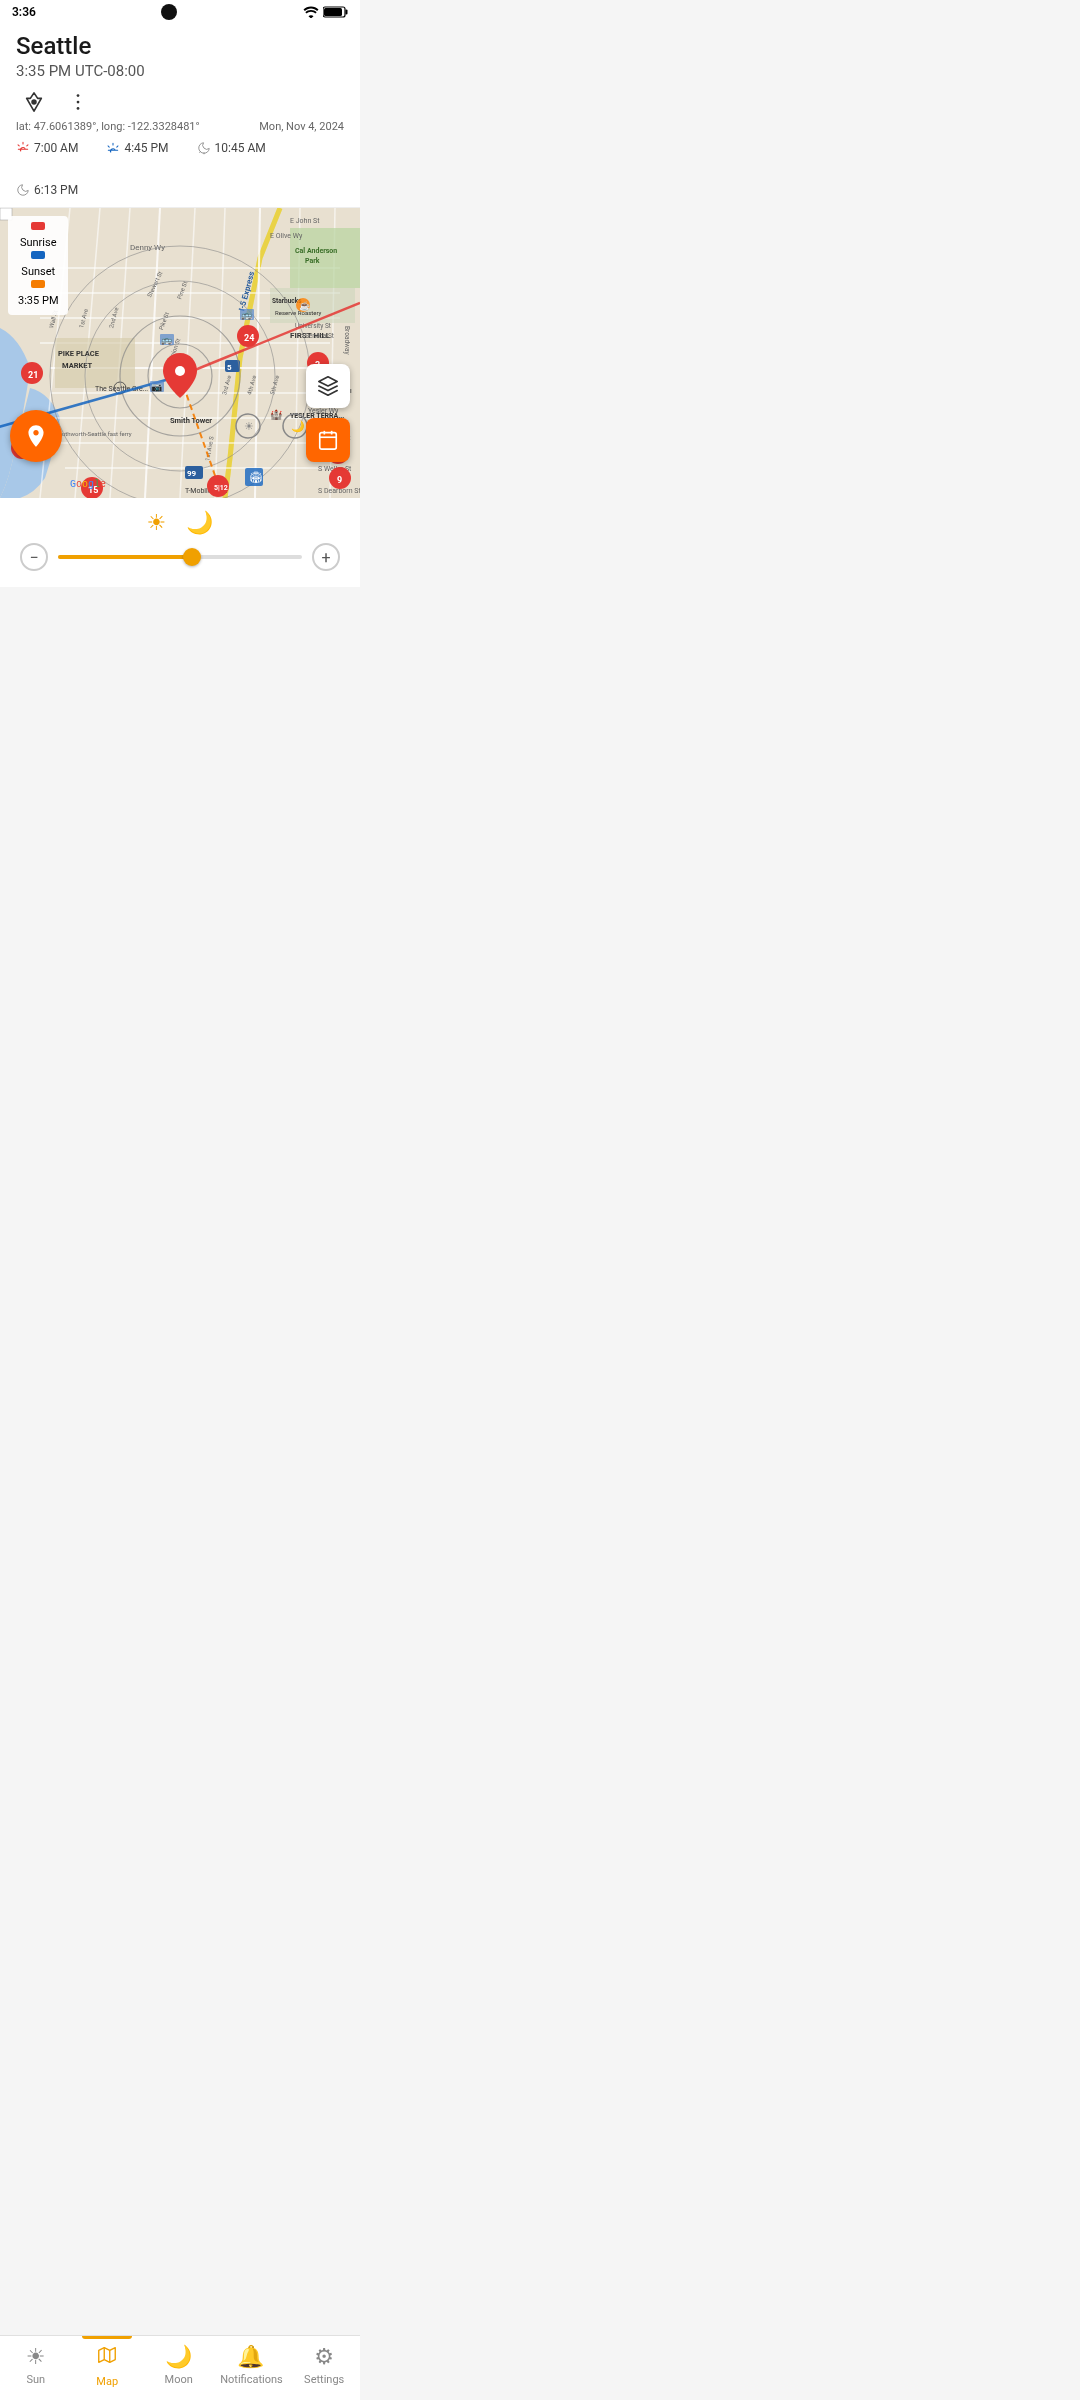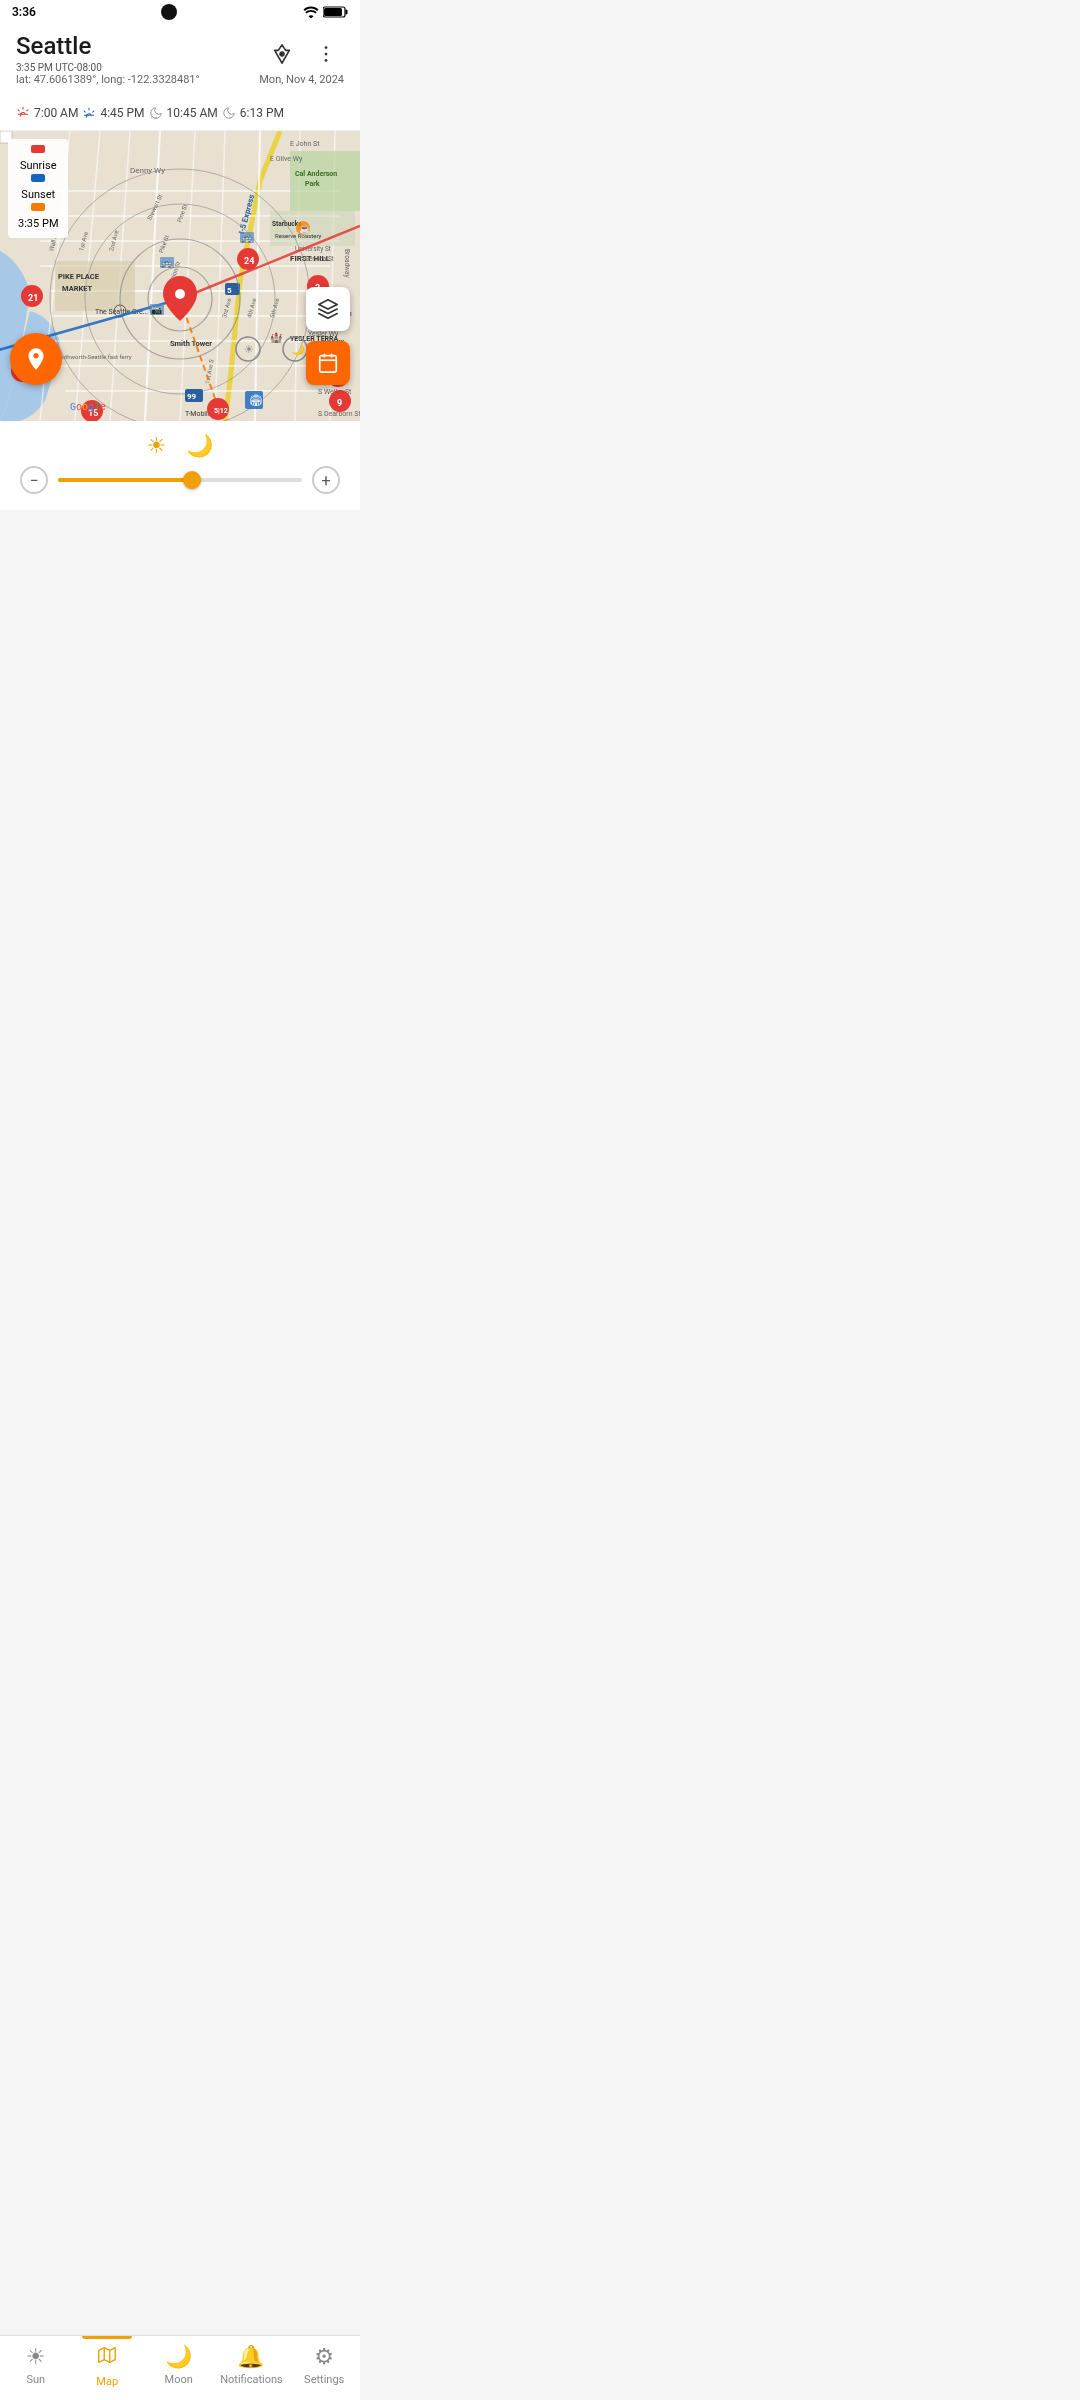--- a/index.html
+++ b/index.html
@@ -28,40 +28,41 @@
     
     .header {
       background: #fff;
       padding: 8px 16px 10px 16px;
       border-bottom: 1px solid #eee;
     }
     .header-top {
       display: flex;
       justify-content: space-between;
       align-items: flex-start;
+      flex-direction: column;
     }
     .header-title { font-size: 24px; font-weight: 500; color: #1a1a1a; }
-    .header-time { font-size: 10px; color: #555; margin-top: 2px; }
+    .header-time { font-size: 15px; color: #555; margin-top: 2px; }
     .header-actions { display: flex; gap: 8px; align-items: center; margin-top: 4px; }
     .icon-btn {
       width: 36px; height: 36px;
       display: flex; align-items: center; justify-content: center;
       cursor: pointer;
       border-radius: 50%;
     }
     .header-coords {
       font-size: 11px;
       color: #666;
       display: flex;
       justify-content: space-between;
     }
     .sun-times {
       display: flex;
-      gap: 4px;
-      margin-top: 20px;
+      gap: 28px;
+      margin-top: 8px;
       font-size: 12px;
       color: #444;
       flex-wrap: wrap;
     }
     .sun-time-item {
       display: flex;
       align-items: center;
       gap: 4px;
     }
 

